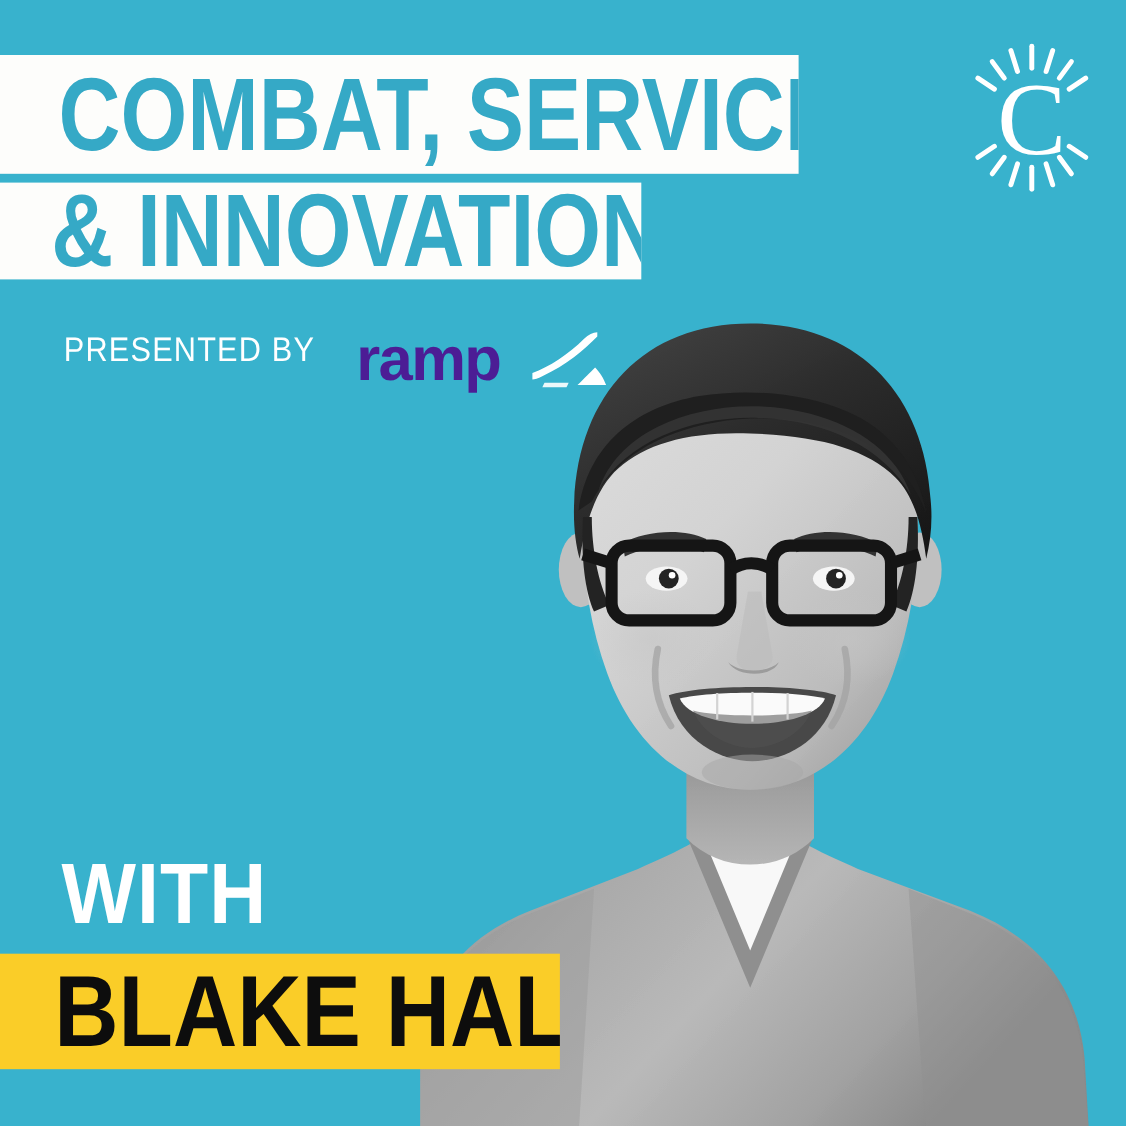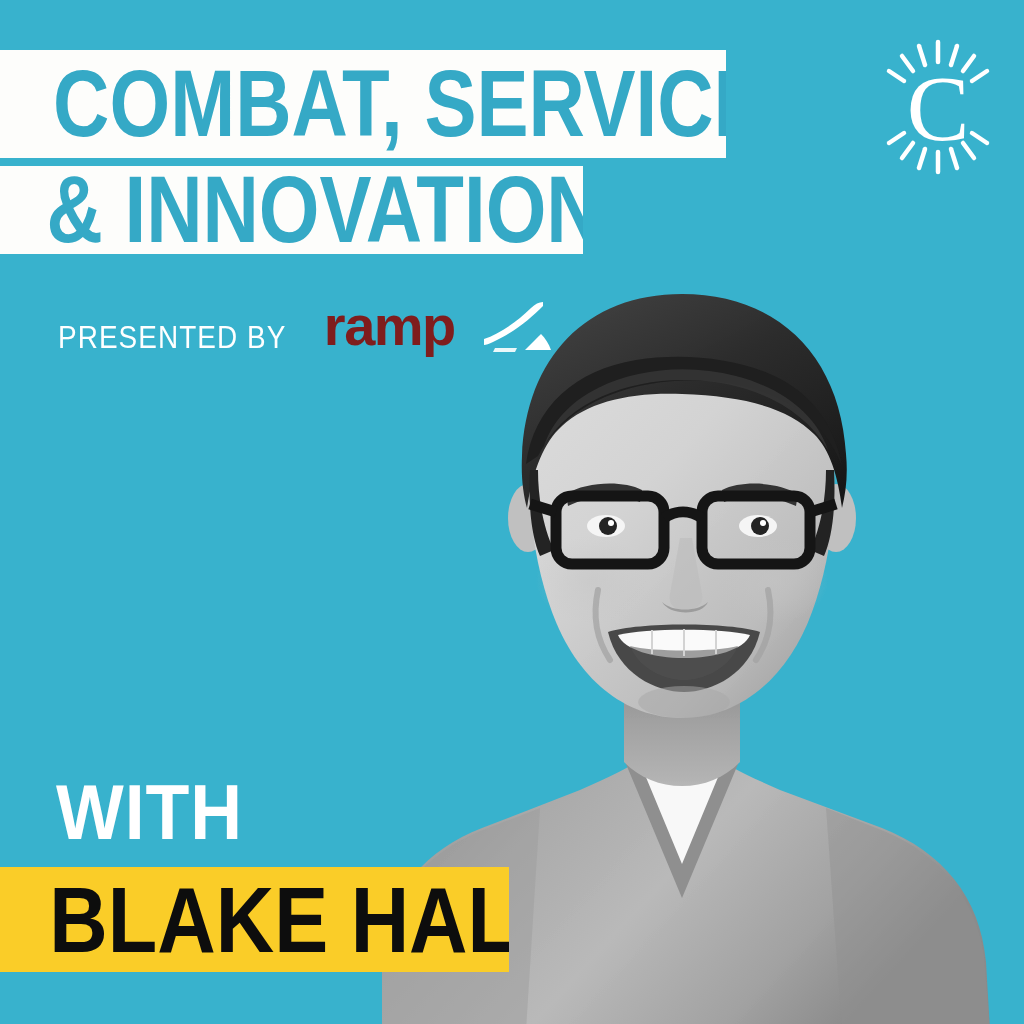--- a/index.html
+++ b/index.html
@@ -53,35 +53,35 @@
   }
   #title-bar-2 .title-text { padding-left: 56px; }
 
   
   #presented-row {
     position: absolute;
     left: 58px;
     top: 300px;
     height: 56px;
     display: flex;
-    align-items: flex-end;
+    align-items: flex-start;
     gap: 16px;
   }
   #presented-label {
     color: #ffffff;
     font-family: "Liberation Sans Narrow", "Liberation Sans", sans-serif;
     font-size: 31px;
     font-weight: 400;
     letter-spacing: 1.2px;
     white-space: nowrap;
     transform: scaleX(0.9);
     transform-origin: left center;
   }
   #ramp-wordmark {
-    color: #7f1d1d;
+    color: #4c1d95;
     font-family: "Liberation Sans", sans-serif;
     font-size: 56px;
     font-weight: 700;
     letter-spacing: -1.5px;
     line-height: 1;
     margin-left: -4px;
     position: relative;
     top: -2px;
   }
   #ramp-mark { width: 72px; height: 56px; margin-left: 10px; display: block; }

